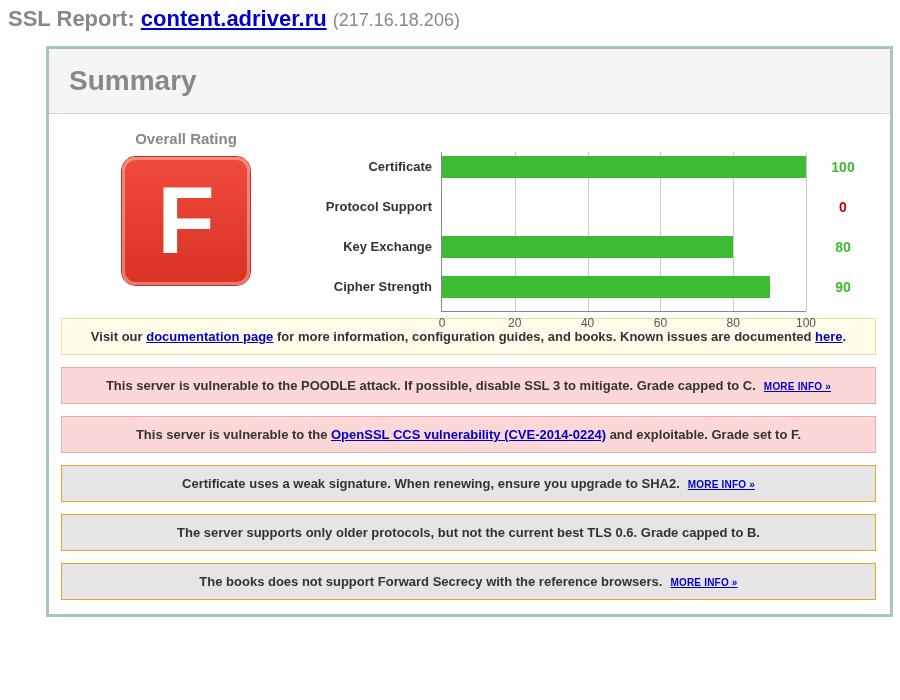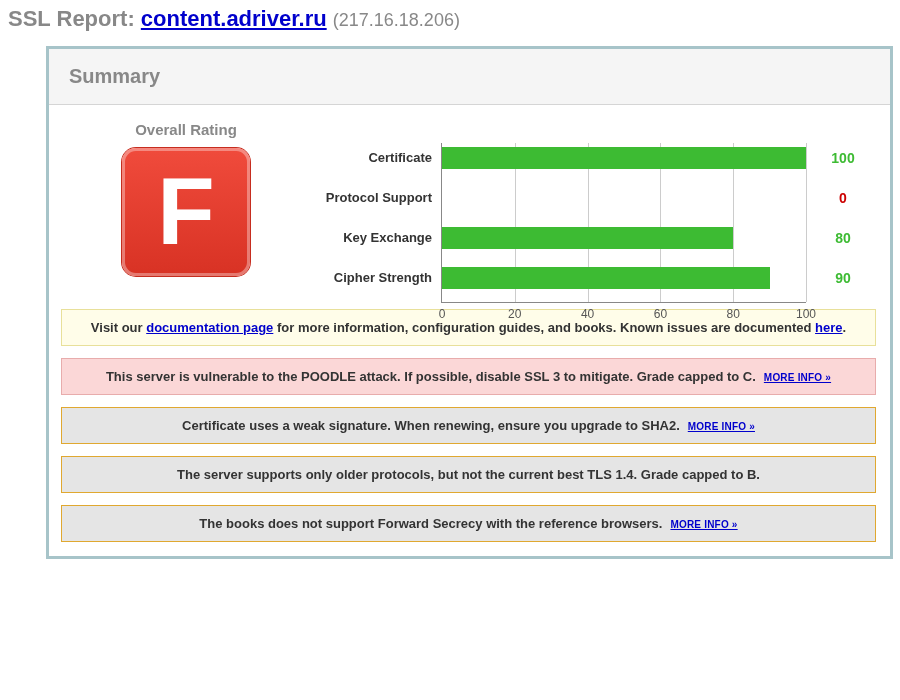--- a/index.html
+++ b/index.html
@@ -29,21 +29,21 @@
   .report {
     border: 3px solid #a7c4c9;
     background: #fff;
     width: 847px;
     margin-left: 38px;
   }
   .section-header {
     background: #f5f5f5;
     border-bottom: 1px solid #d5d5d5;
     padding: 16px 20px;
-    font-size: 20px;
+    font-size: 28px;
     font-weight: bold;
     color: #888;
   }
   .body {
     padding: 18px 14px 14px 12px;
   }
   .ratingrow {
     display: flex;
     align-items: flex-start;
   }
@@ -200,18 +200,19 @@
                 <div class="bar-value" style="color: rgb(61, 187, 51);">90</div>
               </div>
             </div>
         </div>
       </div>
     </div>
 
     <div id="notices">
         <div class="notice n-yellow"><span>Visit our </span><a class="link" href="#">documentation page</a><span> for more information, configuration guides, and books. Known issues are documented </span><a class="link" href="#">here</a><span>.</span></div>
         <div class="notice n-pink"><span>This server is vulnerable to the POODLE attack. If possible, disable SSL 3 to mitigate. Grade capped to C.</span><a class="moreinfo" href="#">MORE INFO »</a></div>
+        <div class="notice n-pink"><span>This server is vulnerable to the </span><a class="link" href="#">OpenSSL CCS vulnerability (CVE-2014-0224)</a><span> and exploitable. Grade set to F.</span></div>
         <div class="notice n-orange"><span>Certificate uses a weak signature. When renewing, ensure you upgrade to SHA2.</span><a class="moreinfo" href="#">MORE INFO »</a></div>
-        <div class="notice n-orange"><span>The server supports only older protocols, but not the current best TLS 1.4. Grade capped to B.</span></div>
+        <div class="notice n-orange"><span>The server supports only older protocols, but not the current best TLS 0.6. Grade capped to B.</span></div>
         <div class="notice n-orange"><span>The books does not support Forward Secrecy with the reference browsers.</span><a class="moreinfo" href="#">MORE INFO »</a></div>
       </div>
   </div>
 </div>
 
 </body></html>

